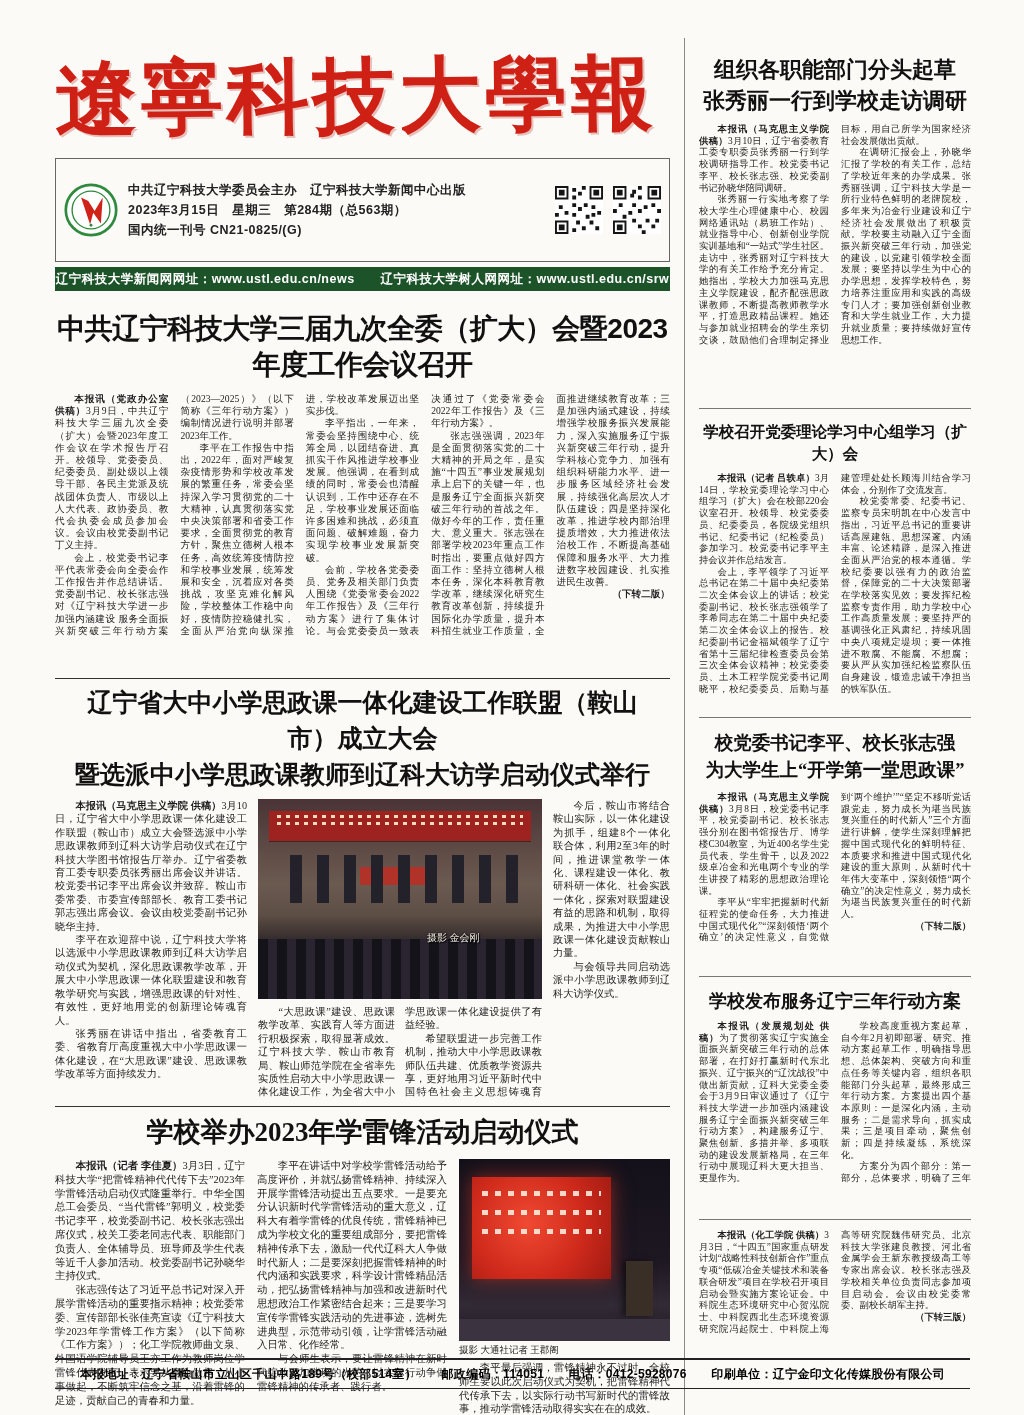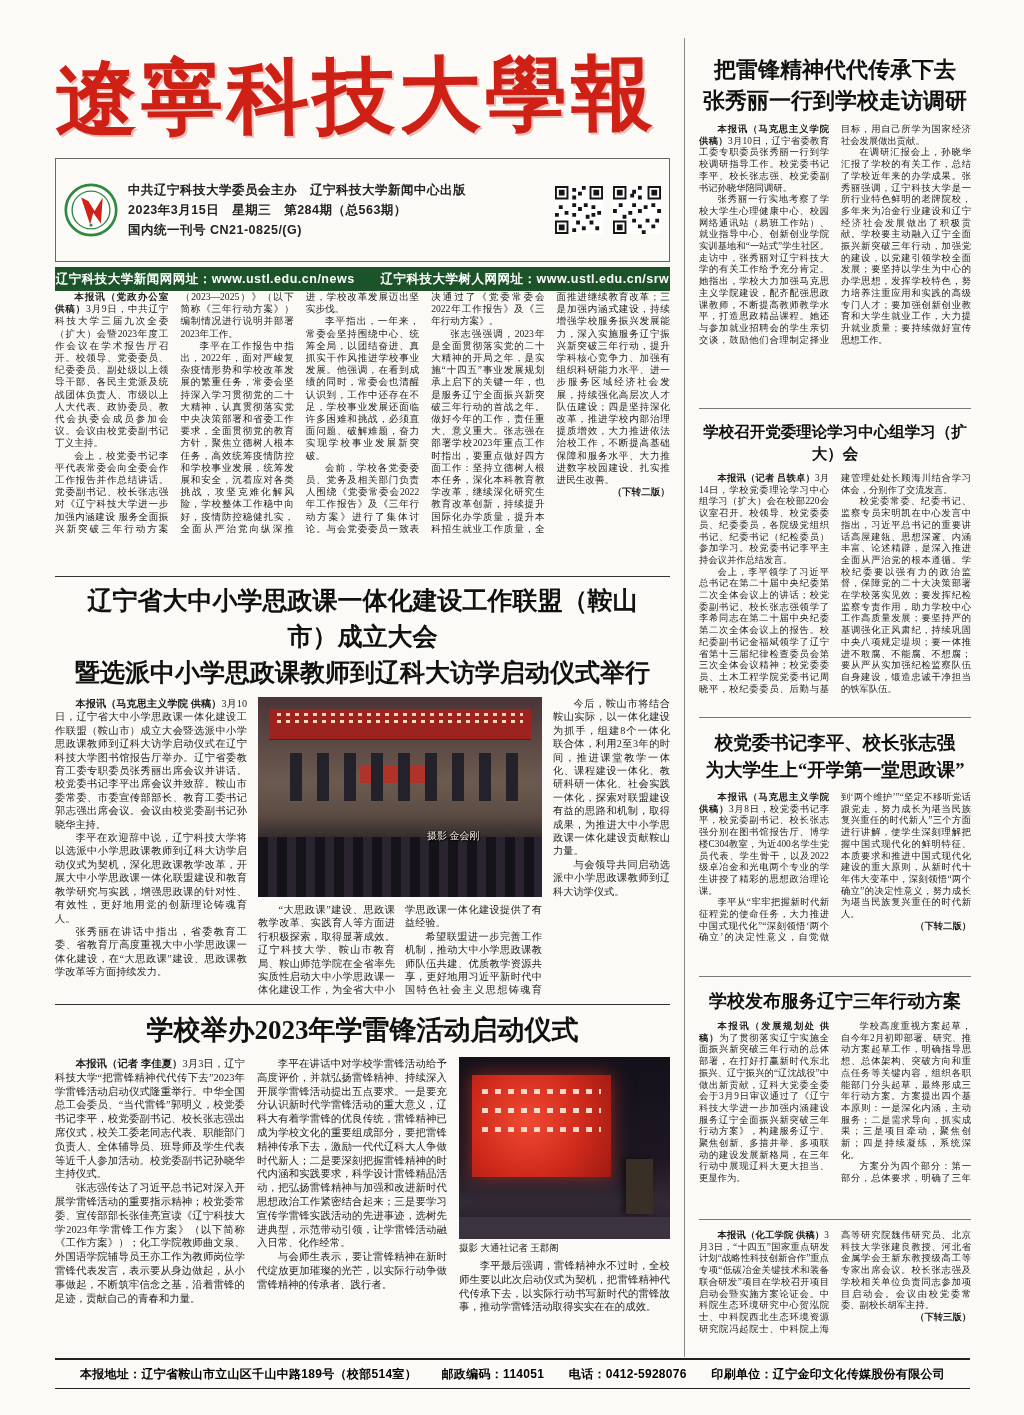--- a/index.html
+++ b/index.html
@@ -122,20 +122,21 @@
         <svg class="qr" viewBox="0 0 25 25">
           <rect width="25" height="25" fill="#fff"></rect>
           <path fill="#151515" d="M0 0h7v7H0zM18 0h7v7h-7zM0 18h7v7H0z"></path>
           <path fill="#fff" d="M1 1h5v5H1zM19 1h5v5h-5zM1 19h5v5H1z"></path>
           <path fill="#151515" d="M2 2h3v3H2zM20 2h3v3h-3zM2 20h3v3H2zM10 2h2v2h-2zM13 0h2v2h-2zM9 4h2v2H9zM13 5h2v2h-2zM10 9h2v2h-2zM13 12h2v2h-2zM16 10h2v2h-2zM20 9h2v2h-2zM23 12h2v2h-2zM8 13h2v2H8zM3 9h2v2H3zM0 12h2v2H0zM5 15h2v2H5zM10 17h2v2h-2zM13 20h2v2h-2zM17 17h2v2h-2zM20 20h2v2h-2zM22 17h2v2h-2zM15 23h2v2h-2z"></path>
         </svg>
       </div>
 
       <div class="url-bar">辽宁科技大学新闻网网址：www.ustl.edu.cn/news　　辽宁科技大学树人网网址：www.ustl.edu.cn/srw</div>
 
+      <h1 class="main-headline">中共辽宁科技大学三届九次全委（扩大）会暨2023年度工作会议召开</h1>
       <div class="main-body bodytxt">
         <p><b>本报讯（党政办公室 供稿）</b><span>3月9日，中共辽宁科技大学三届九次全委（扩大）会暨2023年度工作会议在学术报告厅召开。校领导、党委委员、纪委委员、副处级以上领导干部、各民主党派及统战团体负责人、市级以上人大代表、政协委员、教代会执委会成员参加会议。会议由校党委副书记丁义主持。</span></p>
         <p>会上，校党委书记李平代表常委会向全委会作工作报告并作总结讲话。党委副书记、校长张志强对《辽宁科技大学进一步加强内涵建设 服务全面振兴新突破三年行动方案（2023—2025）》（以下简称《三年行动方案》）编制情况进行说明并部署2023年工作。</p>
         <p>李平在工作报告中指出，2022年，面对严峻复杂疫情形势和学校改革发展的繁重任务，常委会坚持深入学习贯彻党的二十大精神，认真贯彻落实党中央决策部署和省委工作要求，全面贯彻党的教育方针，聚焦立德树人根本任务，高效统筹疫情防控和学校事业发展，统筹发展和安全，沉着应对各类挑战，攻坚克难化解风险，学校整体工作稳中向好，疫情防控稳健扎实，全面从严治党向纵深推进，学校改革发展迈出坚实步伐。</p>
         <p>李平指出，一年来，常委会坚持围绕中心、统筹全局，以团结奋进、真抓实干作风推进学校事业发展。他强调，在看到成绩的同时，常委会也清醒认识到，工作中还存在不足，学校事业发展还面临许多困难和挑战，必须直面问题、破解难题，奋力实现学校事业发展新突破。</p>
         <p>会前，学校各党委委员、党务及相关部门负责人围绕《党委常委会2022年工作报告》及《三年行动方案》进行了集体讨论。与会党委委员一致表决通过了《党委常委会2022年工作报告》及《三年行动方案》。</p>
         <p>张志强强调，2023年是全面贯彻落实党的二十大精神的开局之年，是实施“十四五”事业发展规划承上启下的关键一年，也是服务辽宁全面振兴新突破三年行动的首战之年。做好今年的工作，责任重大、意义重大。张志强在部署学校2023年重点工作时指出，要重点做好四方面工作：坚持立德树人根本任务，深化本科教育教学改革，继续深化研究生教育改革创新，持续提升国际化办学质量，提升本科招生就业工作质量，全面推进继续教育改革；三是加强内涵式建设，持续增强学校服务振兴发展能力，深入实施服务辽宁振兴新突破三年行动，提升学科核心竞争力、加强有组织科研能力水平、进一步服务区域经济社会发展，持续强化高层次人才队伍建设；四是坚持深化改革，推进学校内部治理提质增效，大力推进依法治校工作，不断提高基础保障和服务水平、大力推进数字校园建设、扎实推进民生改善。</p>
         <p class="jump">（下转二版）</p>
       </div>
 
@@ -198,21 +199,21 @@
             <p>李平最后强调，雷锋精神永不过时，全校师生要以此次启动仪式为契机，把雷锋精神代代传承下去，以实际行动书写新时代的雷锋故事，推动学雷锋活动取得实实在在的成效。</p>
           </div>
         </div>
       </div>
     </div>
 
     <div class="right-zone">
 
       <div class="sb-article">
         <div class="sb-h h-a">
-          <span>把雷锋精神代代传承下去</span><br>
+          <span>组织各职能部门分头起草</span><br>
           <span>张秀丽一行到学校走访调研</span>
         </div>
         <div class="sb-body b-a bodytxt">
           <p><b>本报讯（马克思主义学院 供稿）</b><span>3月10日，辽宁省委教育工委专职委员张秀丽一行到学校调研指导工作。校党委书记李平、校长张志强、校党委副书记孙晓华陪同调研。</span></p>
           <p>张秀丽一行实地考察了学校大学生心理健康中心、校园网络通讯站（易班工作站）、就业指导中心、创新创业学院实训基地和“一站式”学生社区。走访中，张秀丽对辽宁科技大学的有关工作给予充分肯定。她指出，学校大力加强马克思主义学院建设，配齐配强思政课教师，不断提高教师教学水平，打造思政精品课程。她还与参加就业招聘会的学生亲切交谈，鼓励他们合理制定择业目标，用自己所学为国家经济社会发展做出贡献。</p>
           <p>在调研汇报会上，孙晓华汇报了学校的有关工作，总结了学校近年来的办学成果。张秀丽强调，辽宁科技大学是一所行业特色鲜明的老牌院校，多年来为冶金行业建设和辽宁经济社会发展做出了积极贡献。学校要主动融入辽宁全面振兴新突破三年行动，加强党的建设，以党建引领学校全面发展；要坚持以学生为中心的办学思想，发挥学校特色，努力培养注重应用和实践的高级专门人才；要加强创新创业教育和大学生就业工作，大力提升就业质量；要持续做好宣传思想工作。</p>
         </div>
       </div>
 
       <div class="sb-article">

